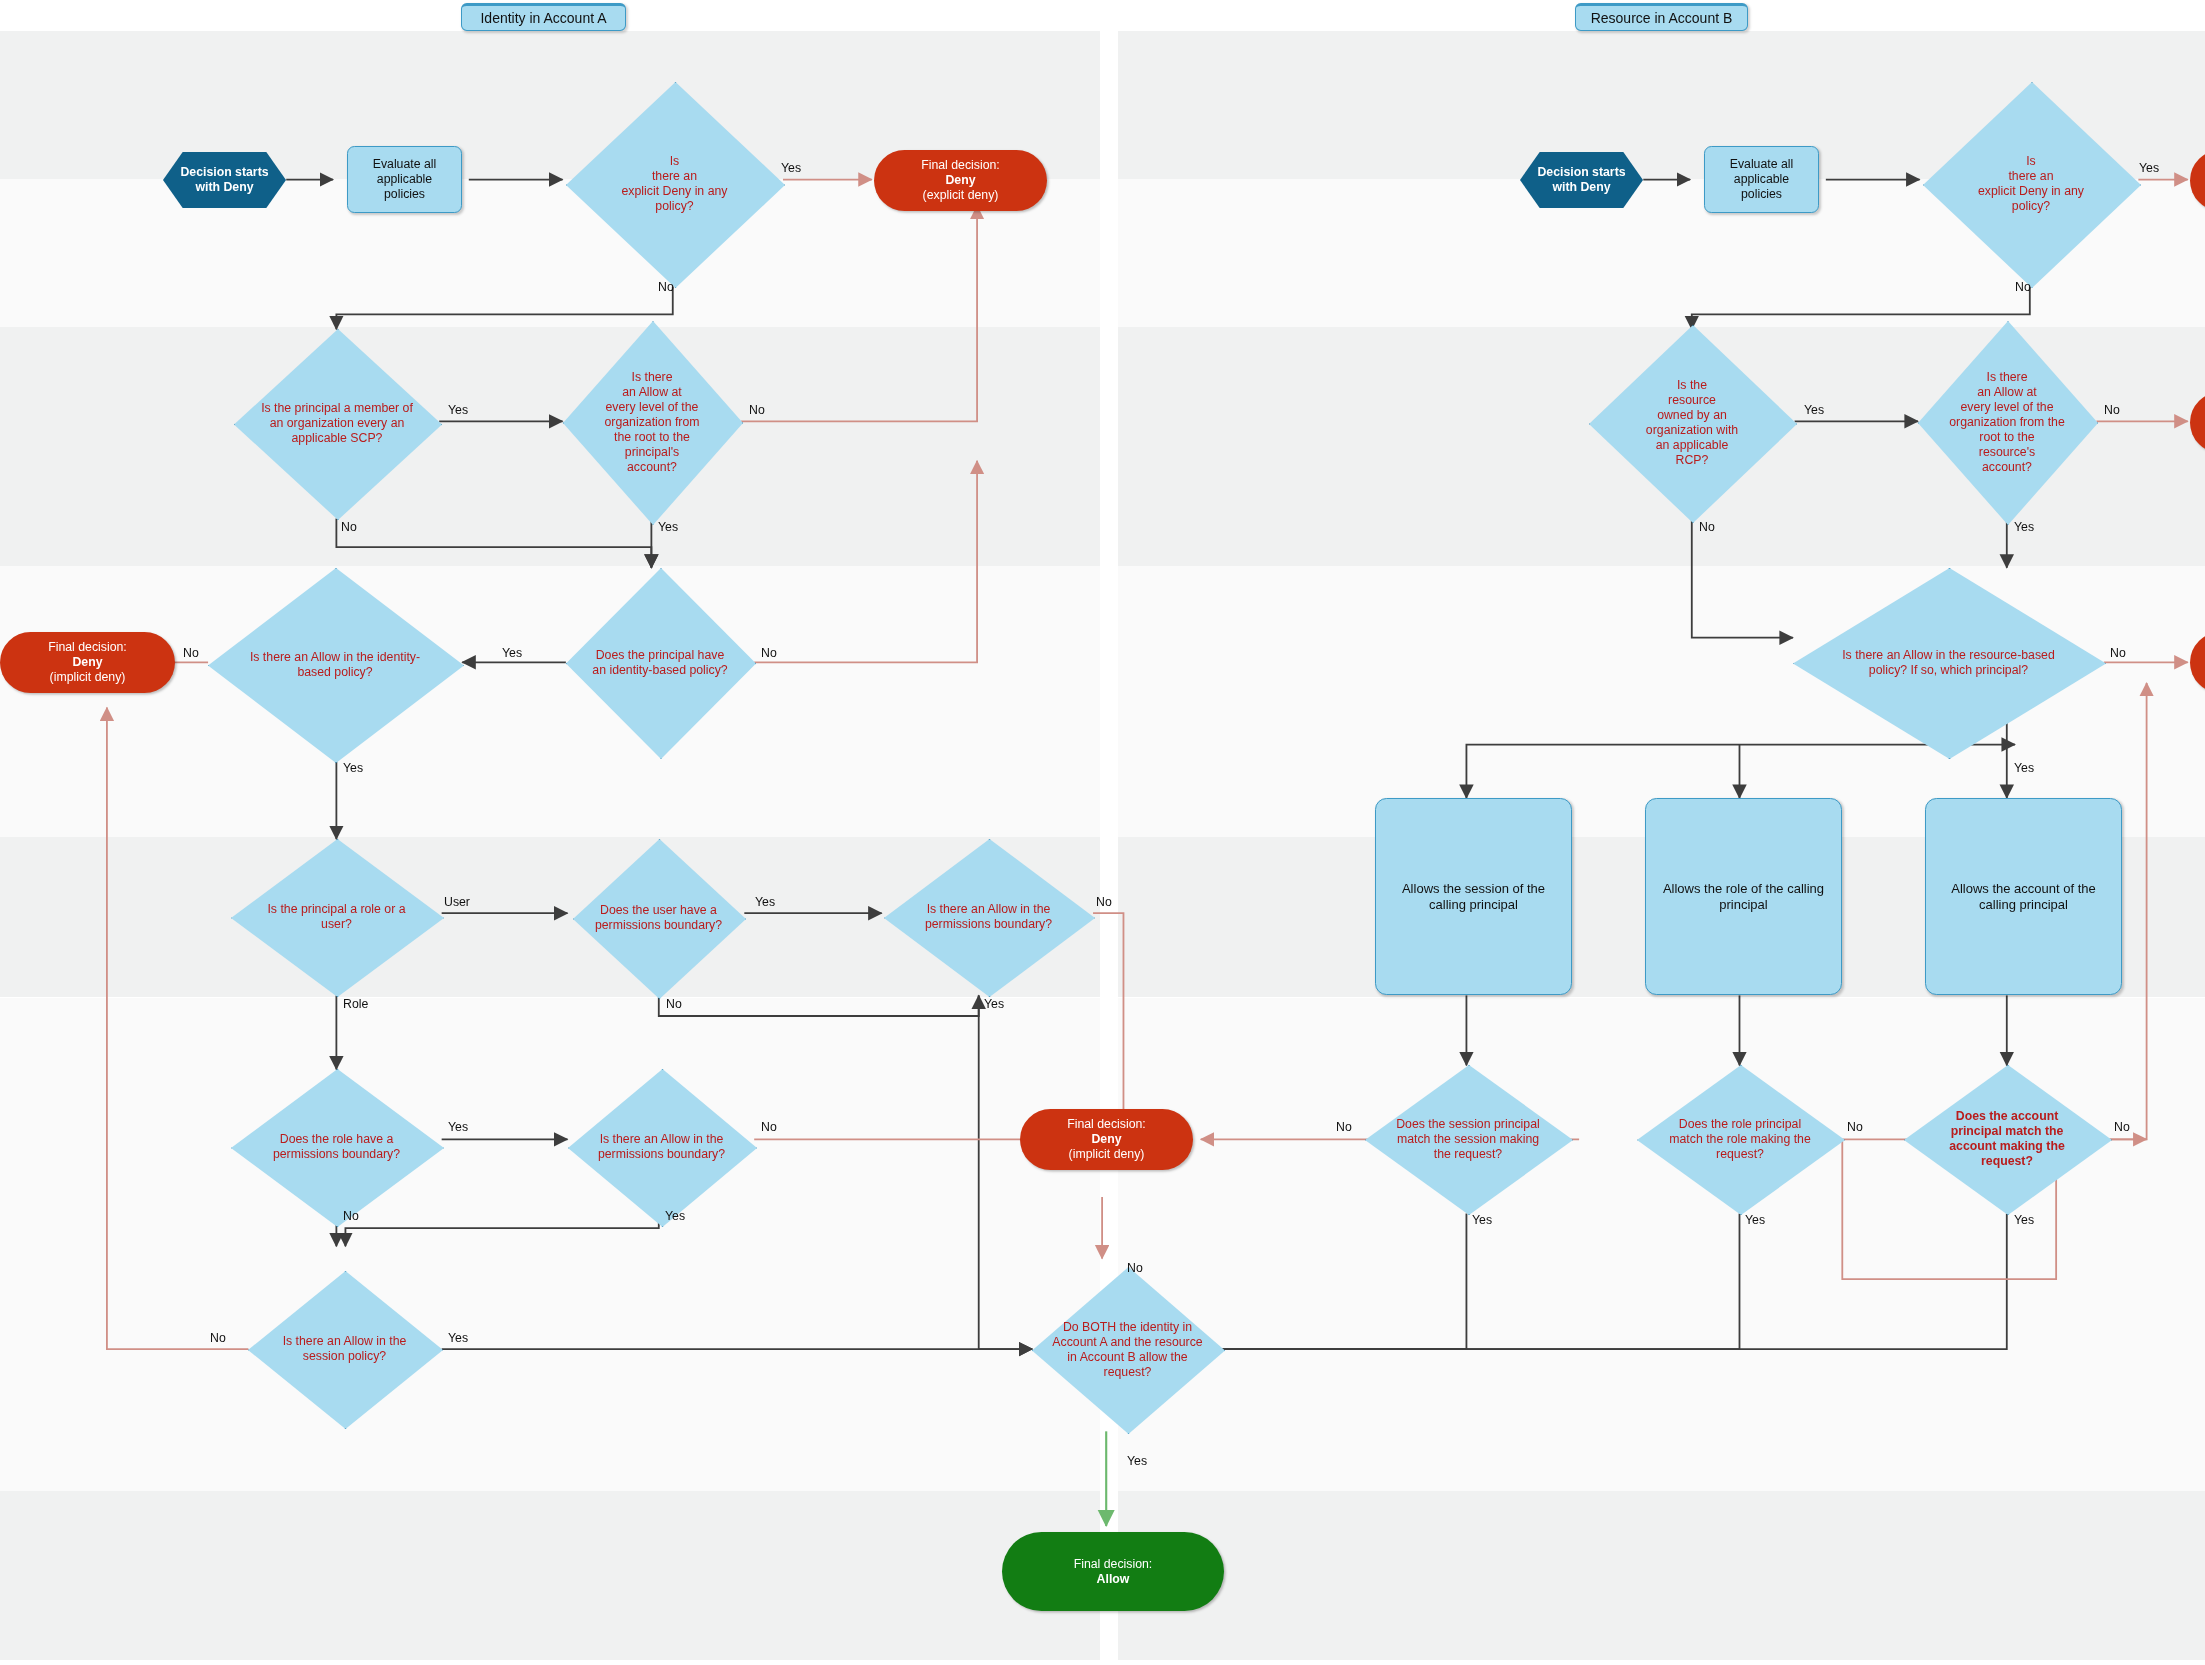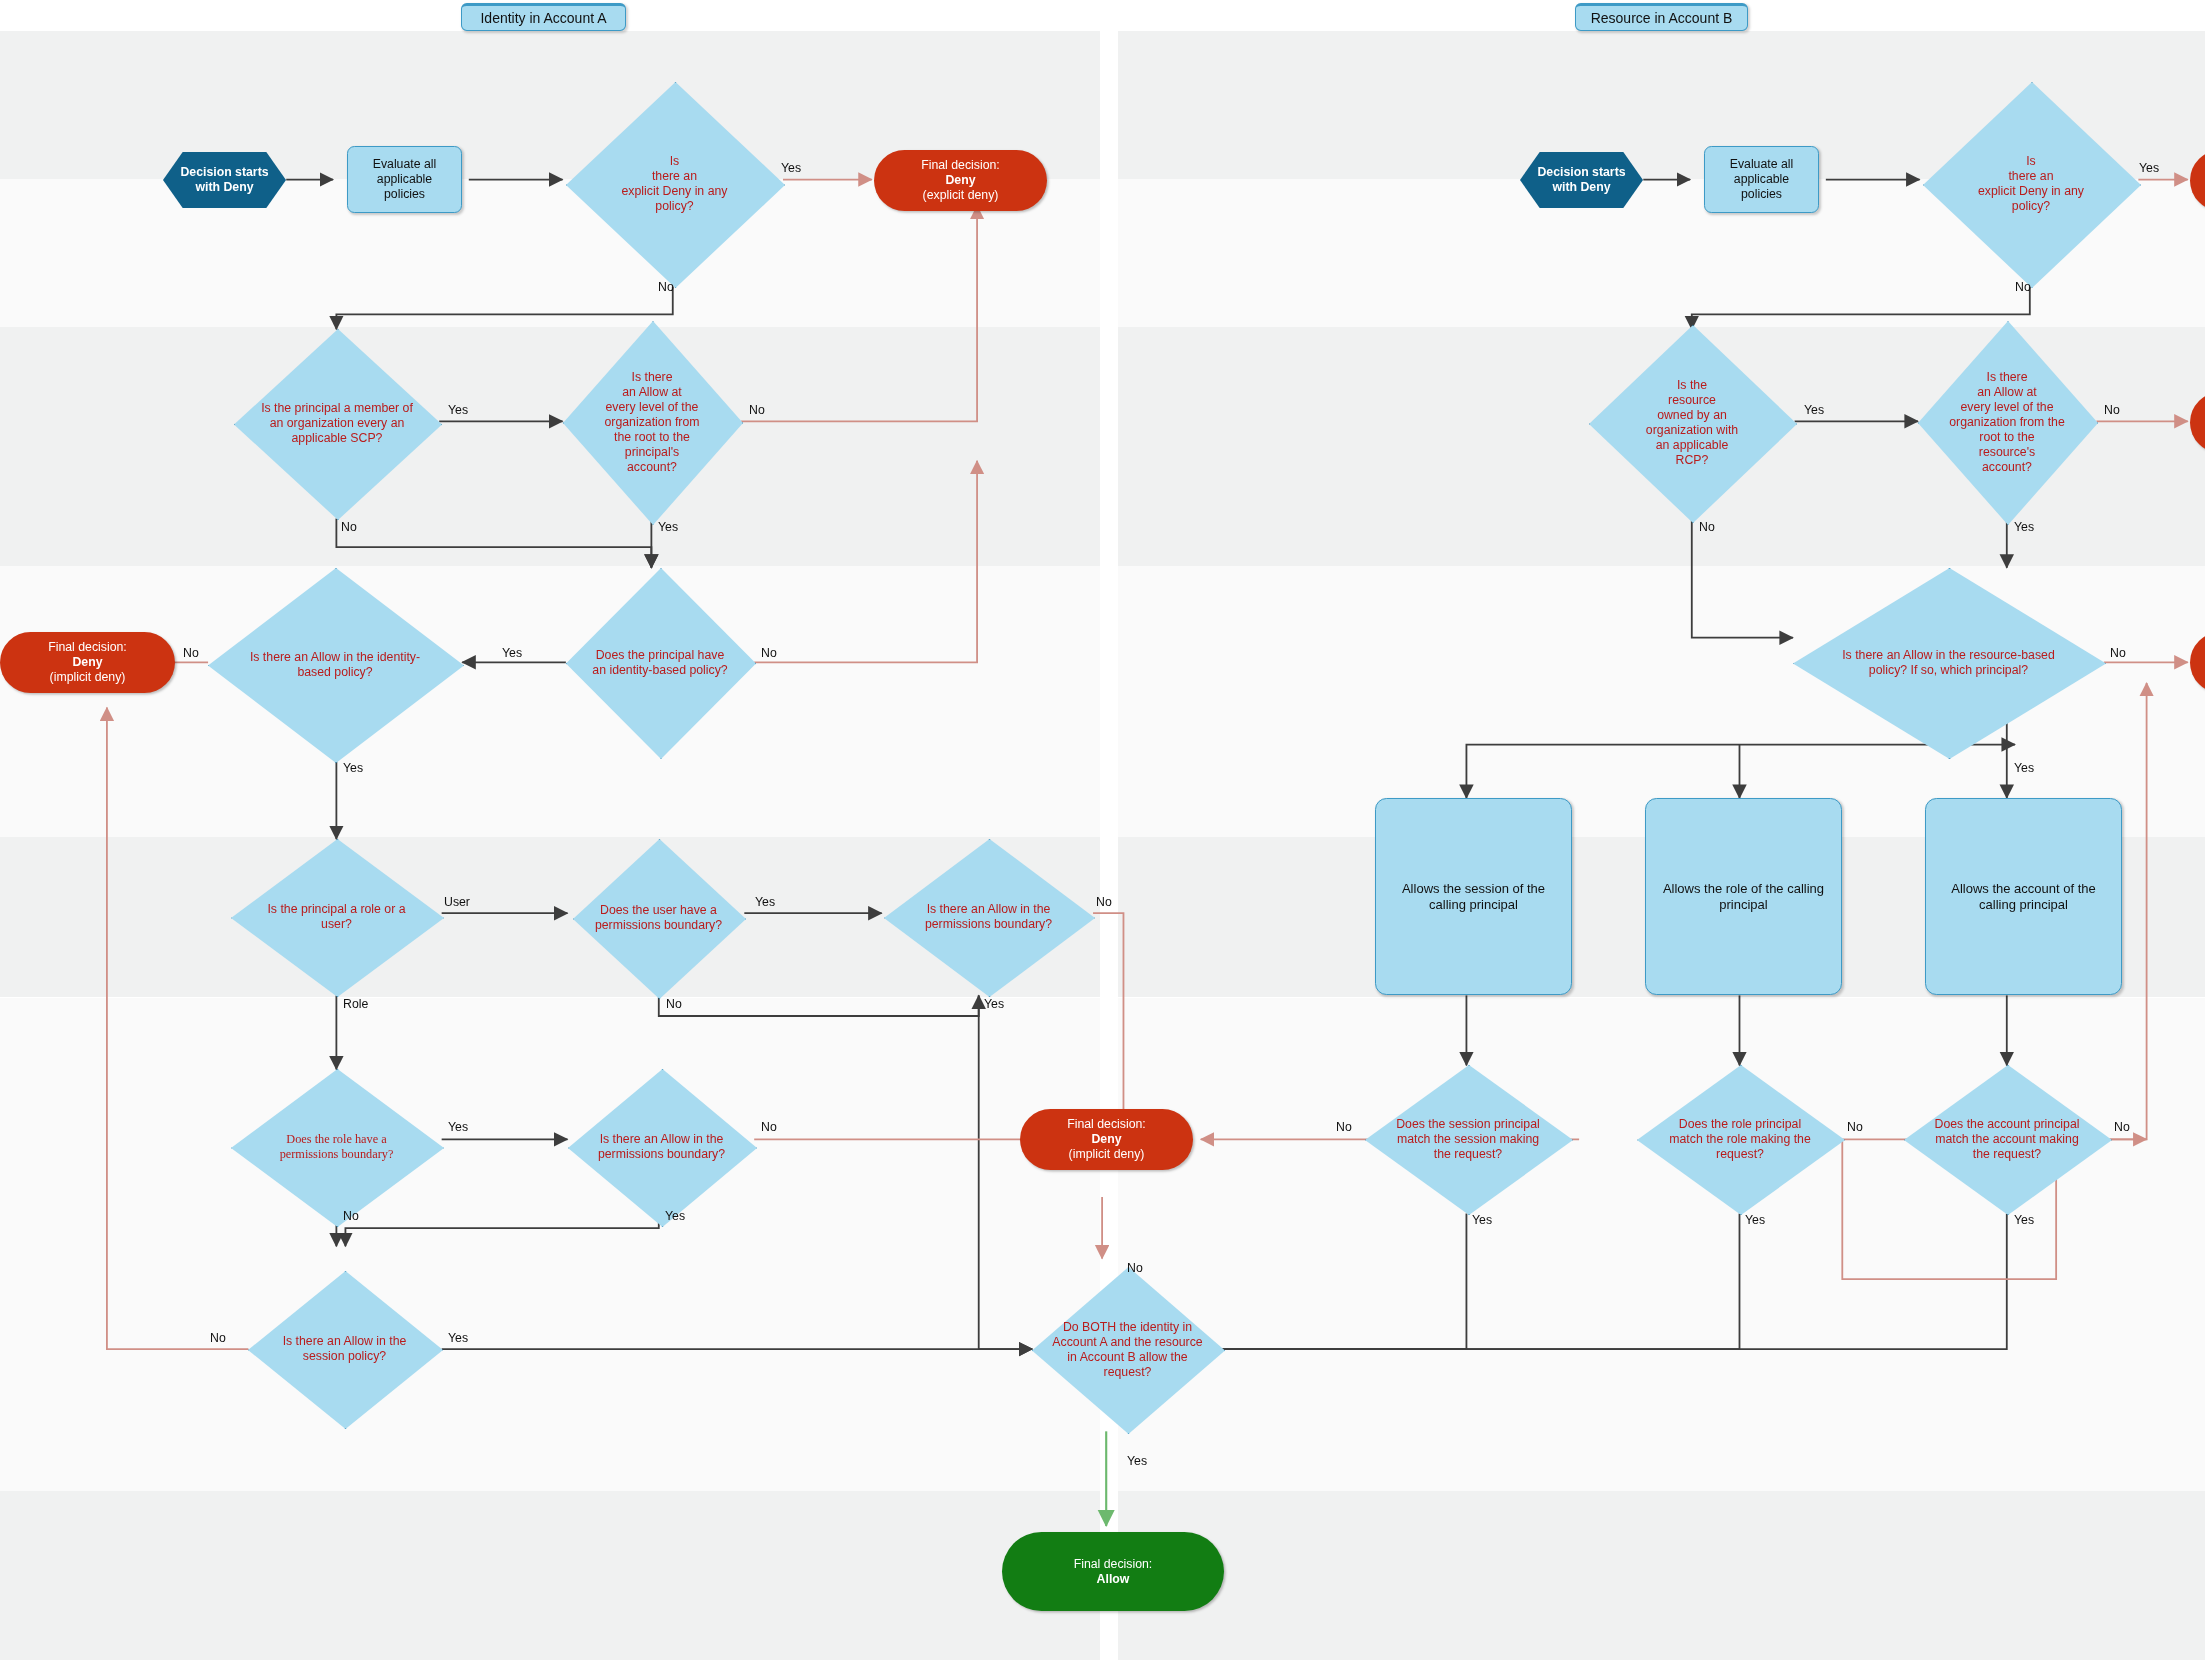--- a/index.html
+++ b/index.html
@@ -228,21 +228,21 @@
   <div class="node diamond" style="left:231px;top:839px;width:211px;height:156px;">
     <div class="dshape"></div>
     <div class="dtext">Is the principal a role or a user?</div>
   </div>
 
   <div class="node diamond" style="left:884px;top:839px;width:209px;height:156px;">
     <div class="dshape"></div>
     <div class="dtext">Is there an Allow in the permissions boundary?</div>
   </div>
 
-  <div class="node diamond" style="left:231px;top:1069px;width:211px;height:156px;font-family:Liberation Serif, serif;">
+  <div class="node diamond" style="left:231px;top:1069px;width:211px;height:156px;">
     <div class="dshape"></div>
     <div class="dtext">Does the role have a permissions boundary?</div>
   </div>
 
   <div class="node diamond" style="left:568px;top:1069px;width:187px;height:156px;">
     <div class="dshape"></div>
     <div class="dtext">Is there an Allow in the permissions boundary?</div>
   </div>
 
   <div class="node diamond" style="left:248px;top:1271px;width:193px;height:156px;">
@@ -332,21 +332,21 @@
     <div class="dtext" style="padding:0 14%;">Does the session principal match the session making the request?</div>
   </div>
 
   <div class="node diamond" style="left:1637px;top:1065px;width:206px;height:148px;">
     <div class="dshape"></div>
     <div class="dtext" style="padding:0 12%;">Does the role principal match the role making the request?</div>
   </div>
 
   <div class="node diamond" style="left:1904px;top:1065px;width:206px;height:148px;">
     <div class="dshape"></div>
-    <div class="dtext" style="padding:0 13%;">Does the account principal match the account making the request?</div>
+    <div class="dtext" style="padding:0 13%;font-weight:bold;">Does the account principal match the account making the request?</div>
   </div>
 
   <div class="node terminal deny" style="left:1020px;top:1109px;width:173px;height:61px;">
     <div>
       <span class="ln1">Final decision:</span>
       <b class="ln1">Deny</b>
       <span class="ln1">(implicit deny)</span>
     </div>
   </div>
 

